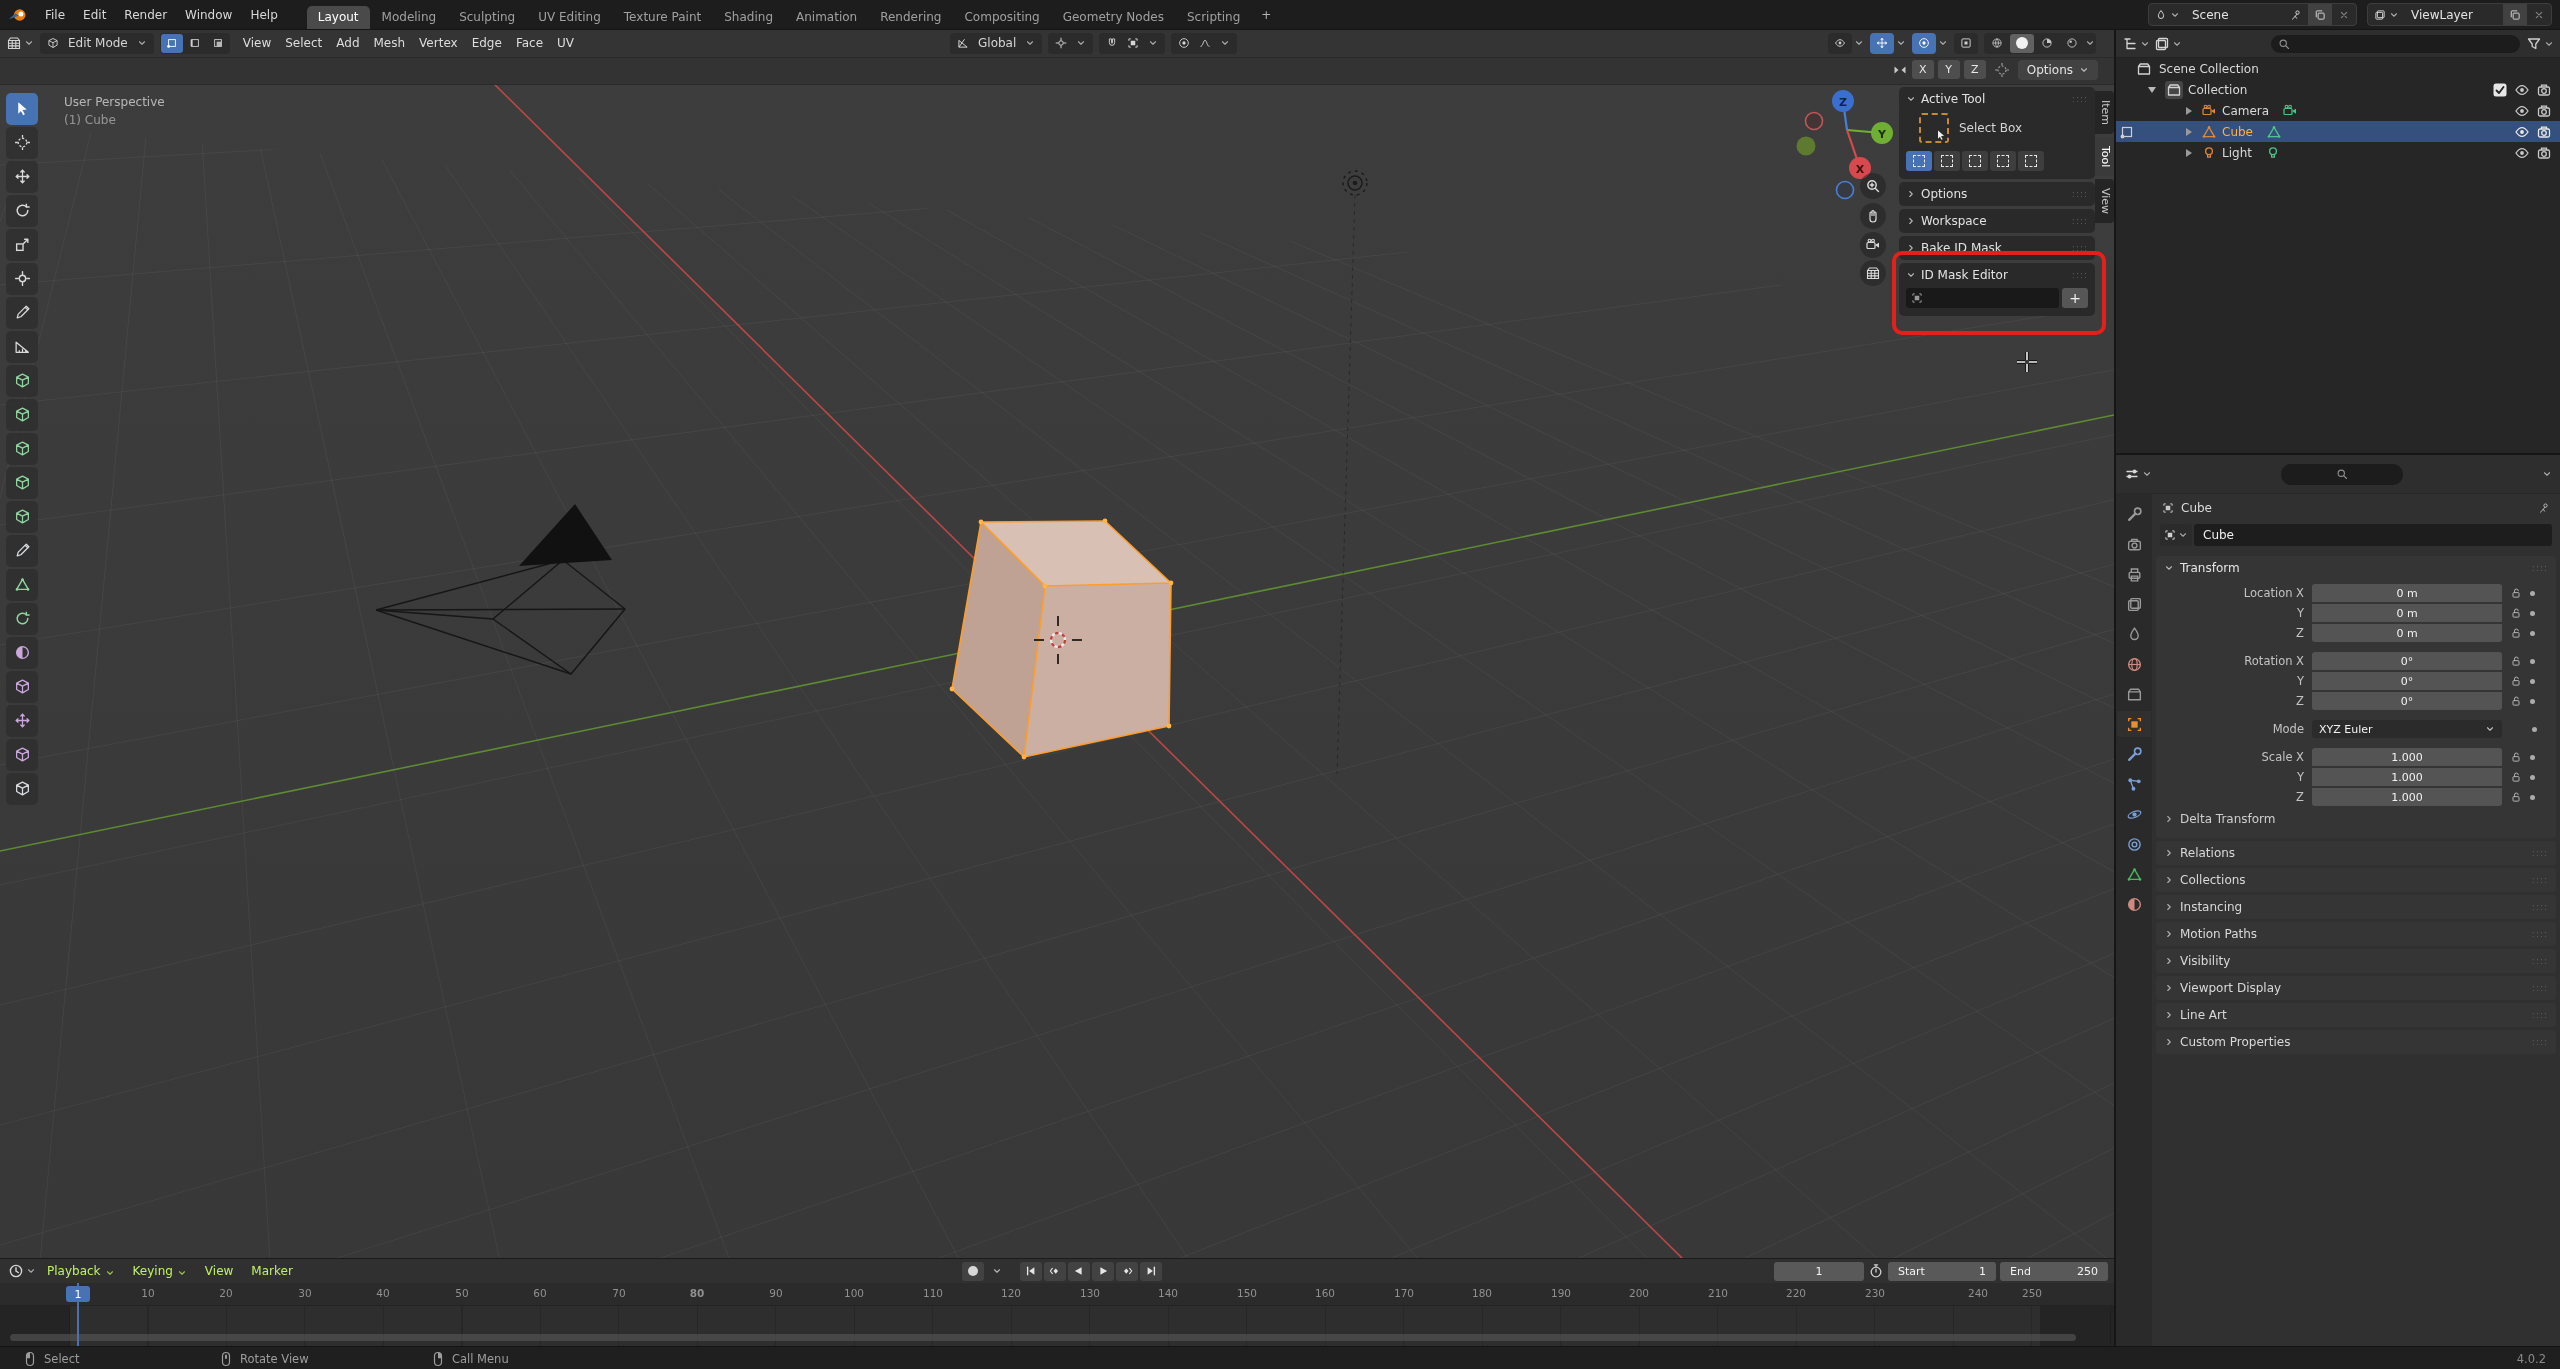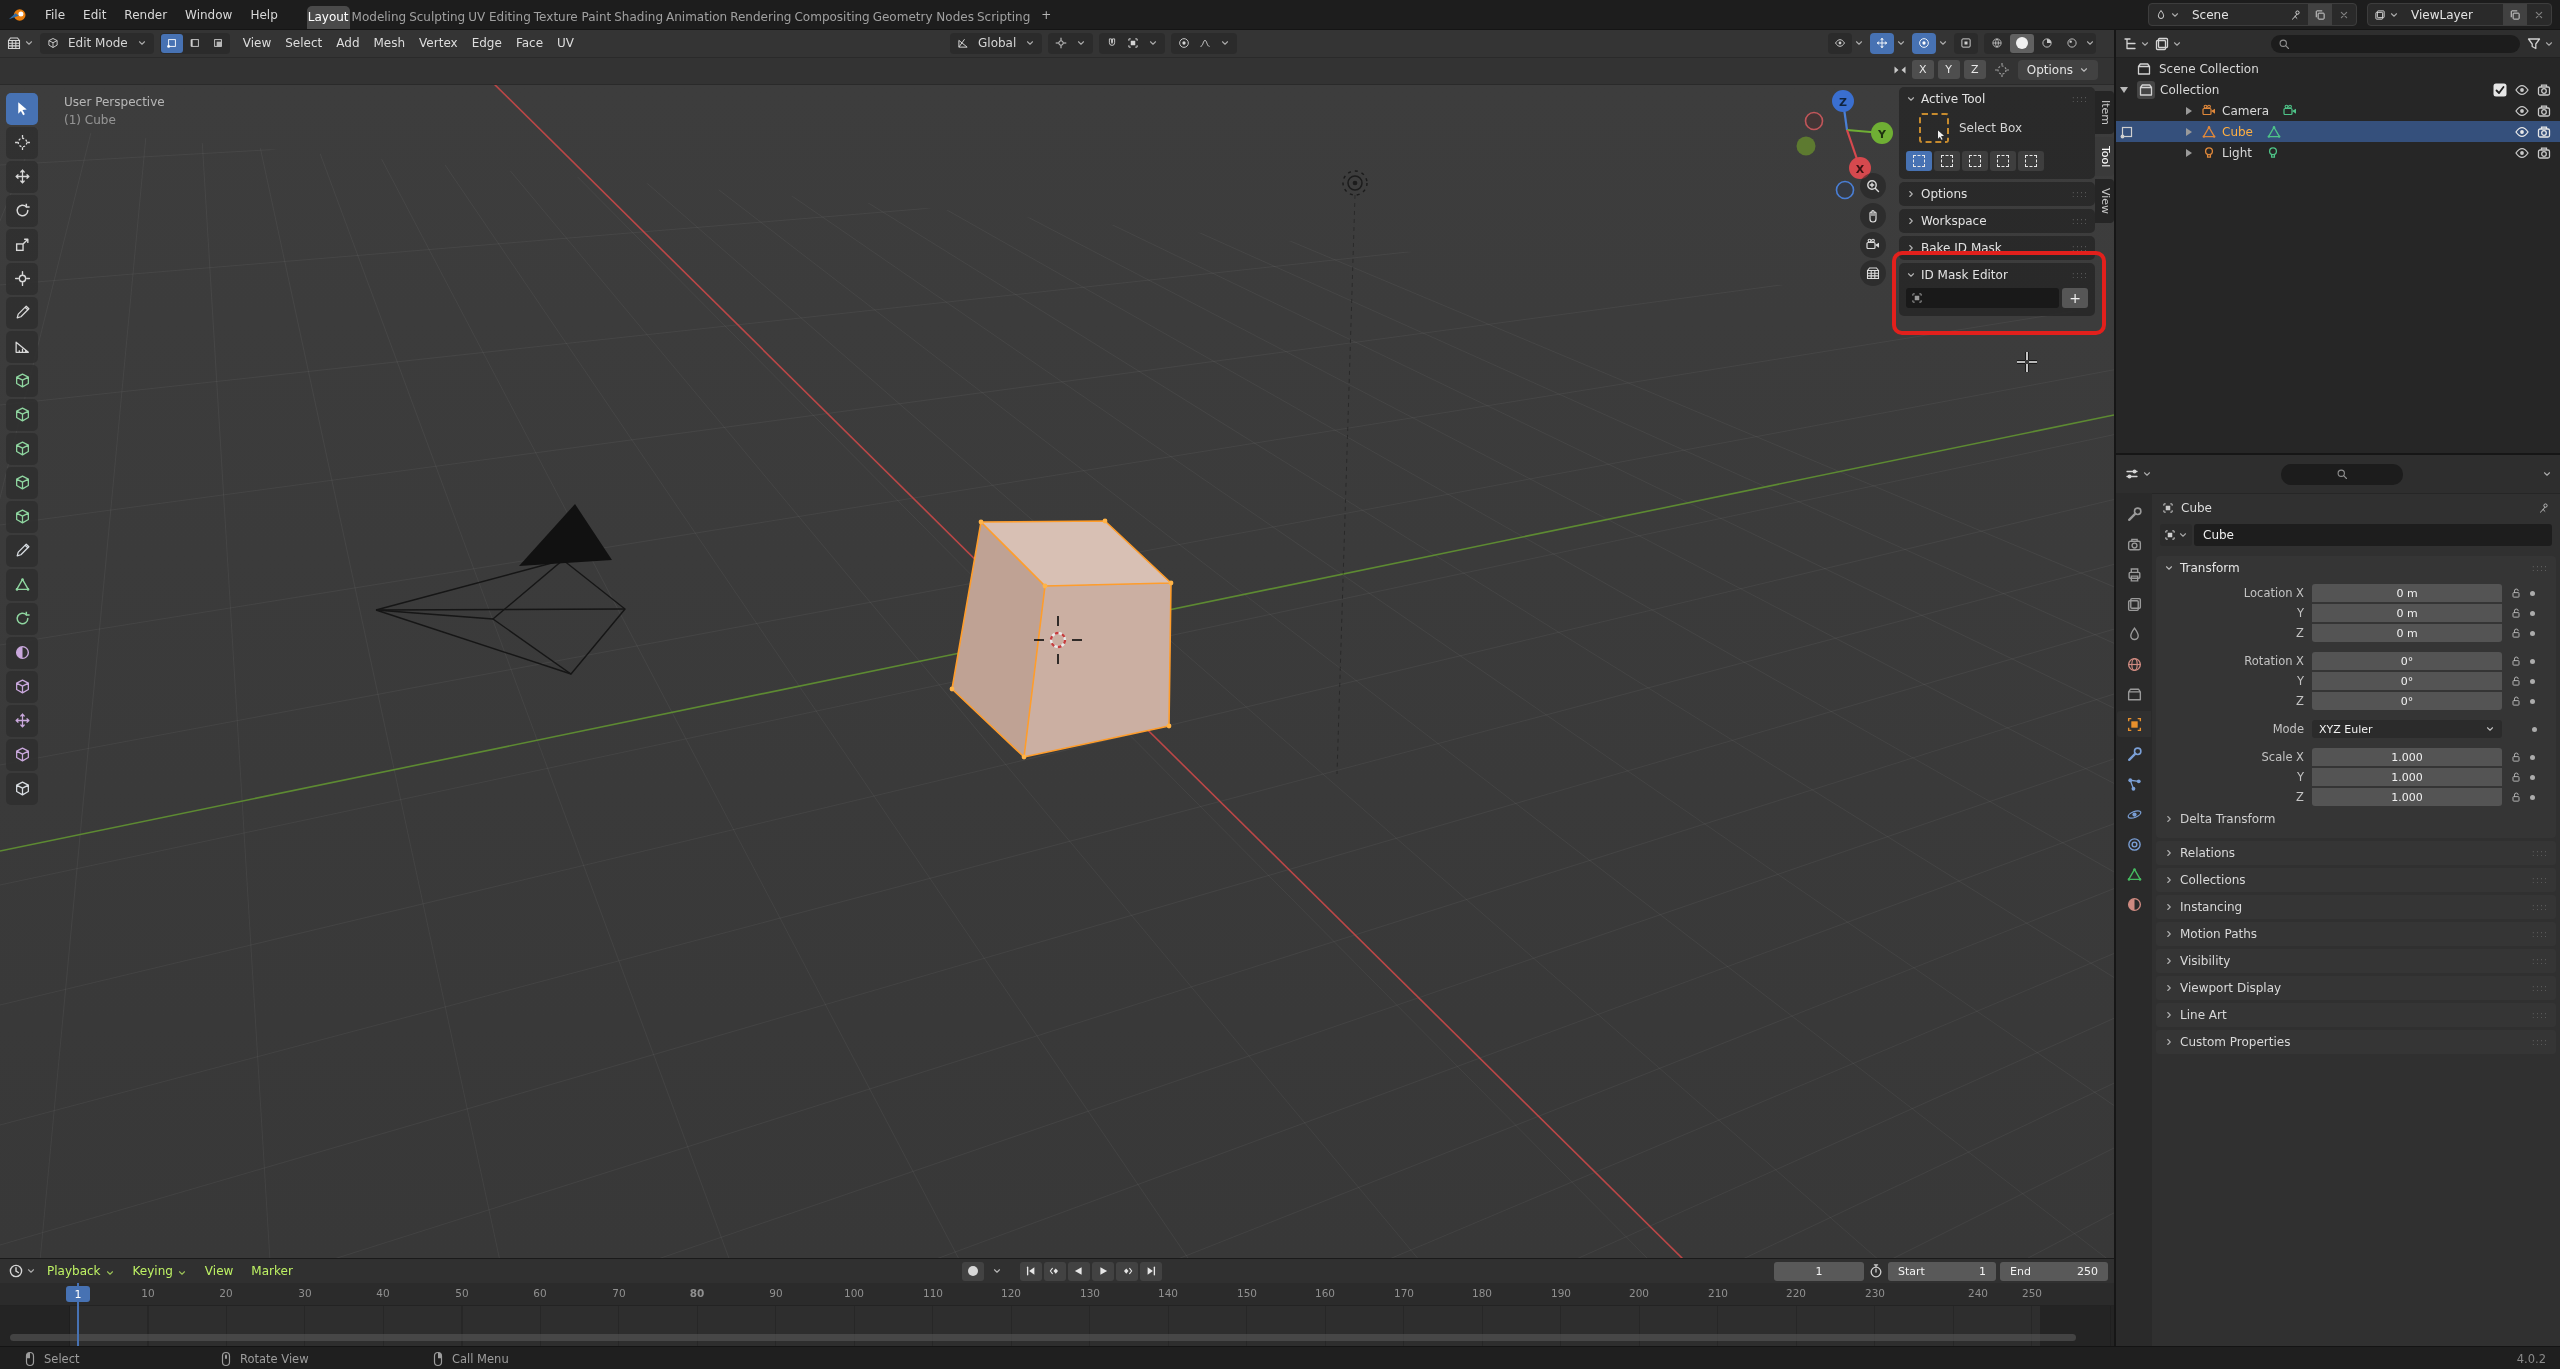--- a/index.html
+++ b/index.html
@@ -9,21 +9,21 @@
   .abs{position:absolute;}
   .row{display:flex;align-items:center;}
   .ic{width:16px;height:16px;flex:0 0 auto;}
   .ic12{width:12px;height:12px;flex:0 0 auto;}
   .chev{width:10px;height:10px;flex:0 0 auto;opacity:.75;}
   
   #topbar{height:29px;background:#1d1d1d;display:flex;align-items:center;gap:2px;padding:0 8px;border-bottom:1px solid #151515;}
   #blender-logo{width:20px;height:18px;margin-right:6px;}
   .menu-item{padding:3px 9px;border-radius:4px;color:#d8d8d8;}
   #ws-tabs{display:flex;align-items:flex-end;margin-left:18px;gap:1px;height:29px;}
-  .wtab{padding:4px 1px 5px;color:#a0a0a0;border-radius:5px 5px 0 0;background:transparent;border:0;font:inherit;}
+  .wtab{padding:4px 11px 5px;color:#a0a0a0;border-radius:5px 5px 0 0;background:transparent;border:0;font:inherit;}
   .wtab.active{background:#4a4a4a;color:#fff;}
   #ws-add{color:#b5b5b5;padding:3px 8px;}
   #topbar-right{margin-left:auto;display:flex;gap:10px;align-items:center;}
   .selector{display:flex;align-items:center;height:21px;background:#2a2a2a;border:1px solid #3d3d3d;border-radius:4px;overflow:hidden;}
   .selector .seg{display:flex;align-items:center;gap:3px;padding:0 6px;height:100%;}
   .selector .seg.btn{background:#414141;}
   .selector .txt{min-width:86px;color:#e3e3e3;}
   
   #main{display:flex;height:1316px;}
   #left{width:2114px;display:flex;flex-direction:column;}
@@ -1164,21 +1164,21 @@
                 <use href="#s-chevd"></use>
               </svg>
             </span>
         </div>
         <div class="olrow" style="padding-left:20px;gap:7px">
           <svg class="ic" style="color:#d2d2d2">
               <use href="#s-box"></use>
             </svg>
           <span>Scene Collection</span>
         </div>
-        <div class="olrow" style="gap:5px">
+        <div class="olrow" style="padding-left:28px;gap:5px">
           <span class="disc open"></span>
           <svg class="ic" style="color:#d2d2d2;background:#454545;border-radius:3px;padding:1px">
               <use href="#s-box"></use>
             </svg>
           <span>Collection</span>
           <span class="ol-toggles">
             <svg class="ic" style="color:#e6e6e6">
                 <use href="#s-check"></use>
               </svg>
             <svg class="ic">

